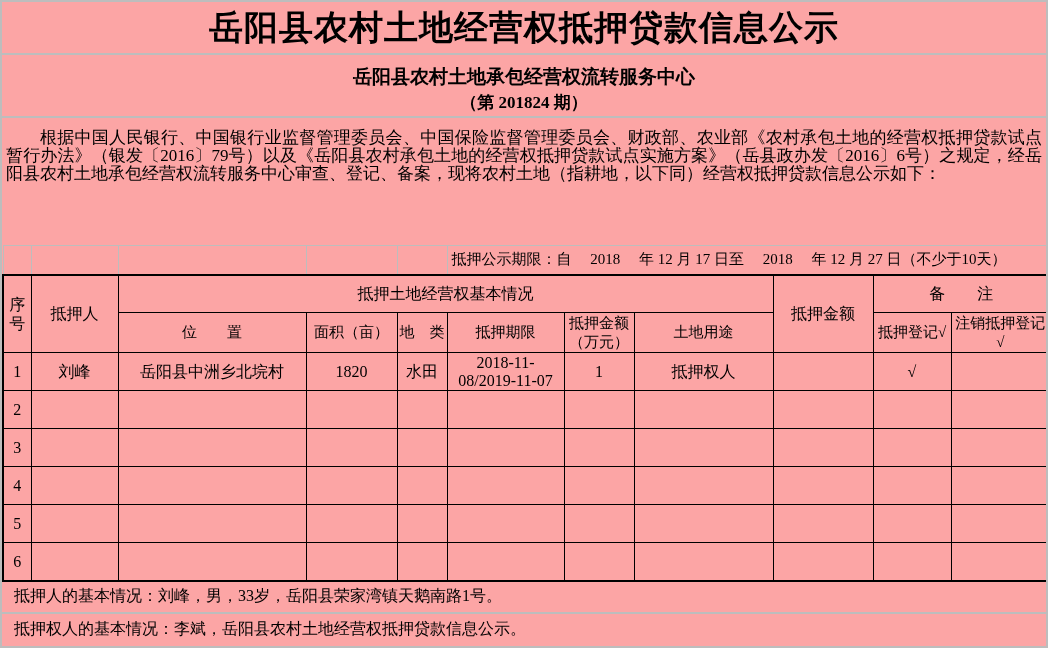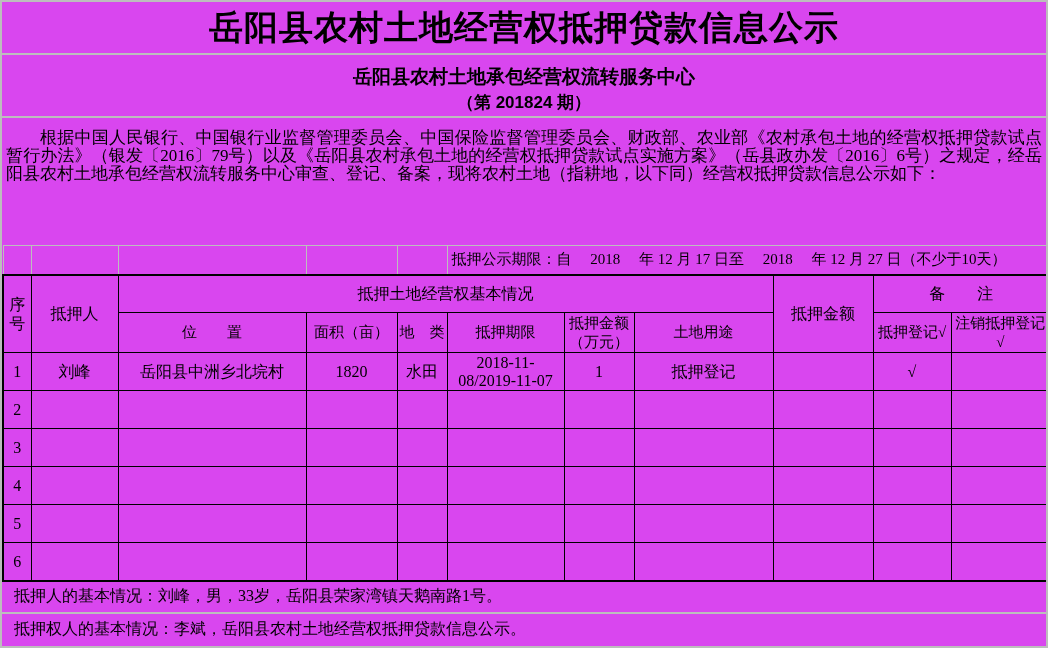--- a/index.html
+++ b/index.html
@@ -4,38 +4,38 @@
 <style>
   * { box-sizing: border-box; }
   html,body { margin:0; padding:0; background:#e8e8e8; }
   body {
     width:1048px; height:648px;
     font-family:"Liberation Serif","DejaVu Serif",serif;
     color:#000;
   }
   .page {
     width:1048px; height:648px;
-    background:#d946ef;
+    background:#fca5a5;
     border:2px solid #bdbdbd;
     overflow:hidden;
   }
   .title-sec {
     height:53px;
     border-bottom:2px solid #bdbdbd;
     display:flex; align-items:center; justify-content:center;
   }
   .doc-title {
     font-family:"Liberation Sans","DejaVu Sans",sans-serif;
     font-size:34px; font-weight:bold; margin:0; letter-spacing:1px;
   }
   .subtitle-sec {
     height:63px;
     border-bottom:2px solid #bdbdbd;
     text-align:center;
-    font-family:Liberation Sans, sans-serif;
+    font-family:Liberation Serif, serif;
     font-weight:bold;
     padding-top:8px;
   }
   .subtitle { font-size:19px; line-height:27px; }
   .issue    { font-size:17px; line-height:25px; }
   .intro-sec { height:127px; padding:11px 4px 0 4px; }
   .intro-sec p {
     margin:0; font-size:17px; line-height:18px;
     text-indent:2em; text-align:justify;
   }
@@ -135,21 +135,21 @@
         <td class="b col-first">1</td>
         <td class="b">刘峰</td>
         <td class="b">岳阳县中洲乡北垸村</td>
         <td class="b">1820</td>
         <td class="b">水田</td>
         <td class="b">
           <span class="pl">2018-11-</span>
           <span class="pl">08/2019-11-07</span>
         </td>
         <td class="b">1</td>
-        <td class="b">抵押登记</td>
+        <td class="b">抵押权人</td>
         <td class="b"></td>
         <td class="b">√</td>
         <td class="b col-last"></td>
       </tr>
 
       <tr class="datarow">
         <td class="b col-first">2</td>
         <td class="b"></td>
         <td class="b"></td>
         <td class="b"></td>

